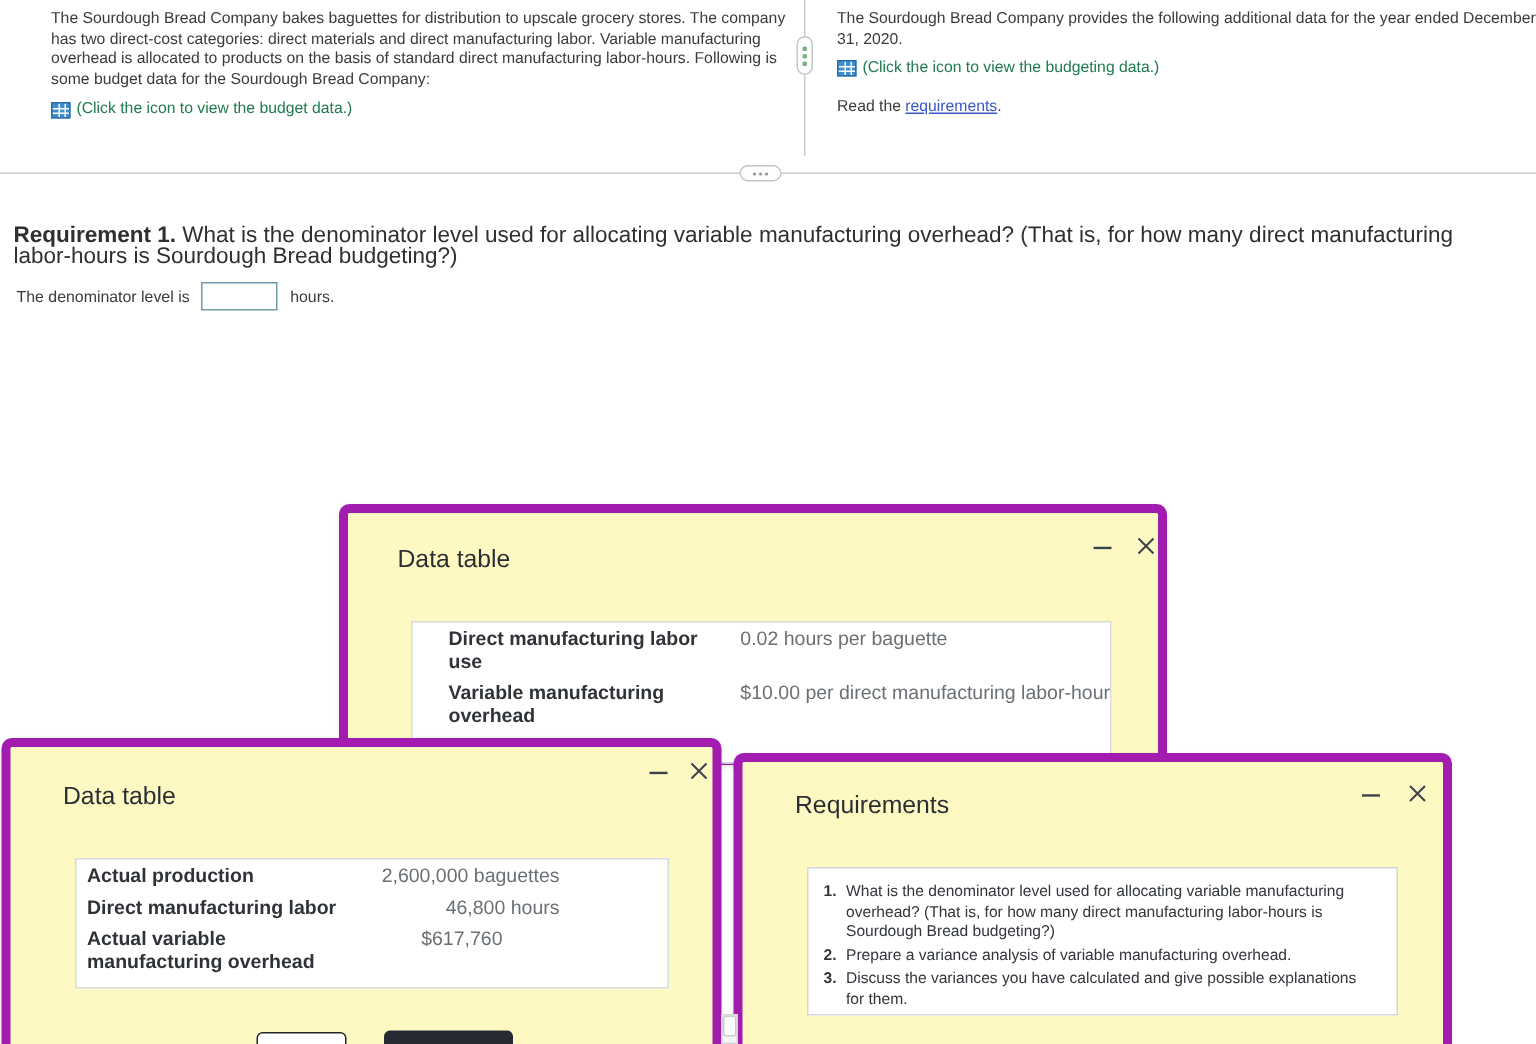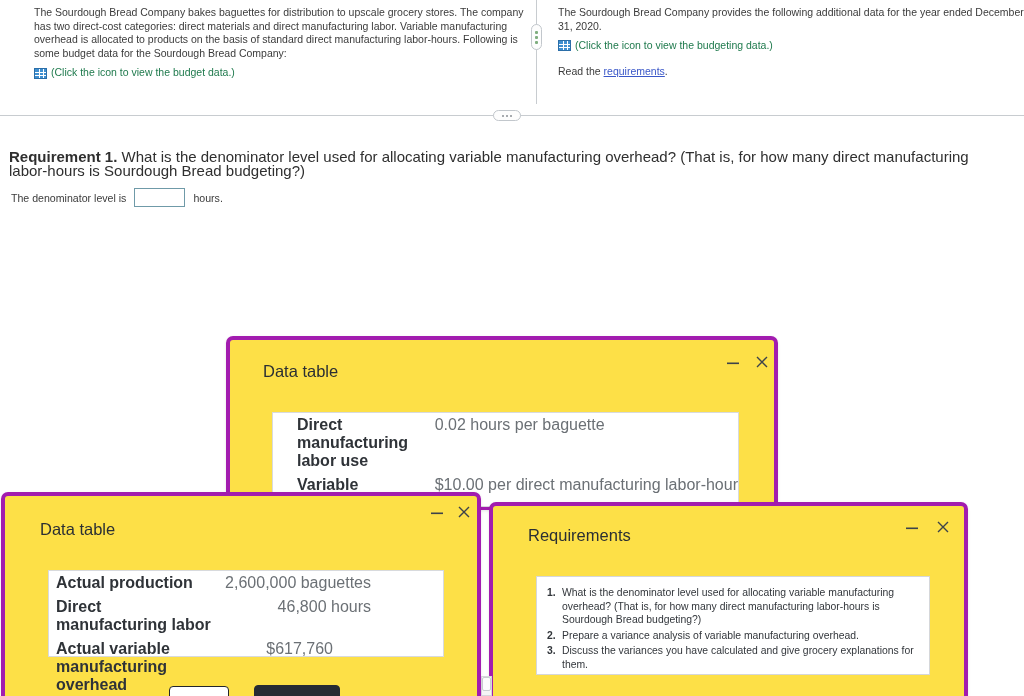--- a/index.html
+++ b/index.html
@@ -71,36 +71,36 @@
   }
   .answer-input {
     width: 51px; height: 19px; margin: 0 8px;
     border: 1px solid #6f9aa8; background: #ffffff;
     font-family: "Liberation Sans", sans-serif; font-size: 10.5px;
     padding: 0 3px; color: #222;
   }
 
   
   .dialog {
-    position: absolute; background: #fde047;
-    border: 4px solid #a21caf; border-radius: 7px;
+    position: absolute; background: #fef9c3;
+    border: 6px solid #a21caf; border-radius: 7px;
     box-shadow: 0 1px 3px rgba(0,0,0,0.10);
   }
   .dlg-title {
     position:absolute; font-size: 16.5px; color: #2b2f33; font-weight: normal;
   }
   .win-btn {
     position: absolute; width: 18px; height: 18px; cursor: pointer;
     color: #3d434a;
   }
   .win-btn svg { display:block; }
 
   .tbl-box { position: absolute; border: 1px solid #d8dadd; background:#fff; }
   .tbl { width:100%; border-collapse: collapse; }
-  .tbl td { font-size: 16px; padding: 3px 0; vertical-align: top; }
+  .tbl td { font-size: 13px; padding: 3px 0; vertical-align: top; }
   .tbl td.lbl { font-weight: bold; color: #2f3338; padding-left: 24px; }
   .tbl td.val { color: #6b7075; padding-left: 14px; white-space: nowrap; }
   .tbl td.val.num { text-align: right; padding-right: 0; }
 
   
   .rq-list { list-style:none; margin:0; padding: 9px 14px 9px 10px; }
   .rq-item { display:flex; font-size:10.4px; color:#32363b; line-height:13.6px; margin-bottom:2px; }
   .rq-num { font-weight:bold; width:15px; flex:none; }
   .rq-txt { flex: 1; }
 
@@ -209,21 +209,21 @@
         <li class="rq-item">
           <span class="rq-num">1.</span>
           <span class="rq-txt">What is the denominator level used for allocating variable manufacturing overhead? (That is, for how many direct manufacturing labor-hours is Sourdough Bread budgeting?)</span>
         </li>
         <li class="rq-item">
           <span class="rq-num">2.</span>
           <span class="rq-txt">Prepare a variance analysis of variable manufacturing overhead.</span>
         </li>
         <li class="rq-item">
           <span class="rq-num">3.</span>
-          <span class="rq-txt">Discuss the variances you have calculated and give grocery explanations for them.</span>
+          <span class="rq-txt">Discuss the variances you have calculated and give possible explanations for them.</span>
         </li>
       </ul>
     </div>
   </div>
 
   <div class="dialog" style="left:1px; top:492px; width:480px; height:236px; z-index:4;">
     <div class="dlg-title" style="left:35px; top:24px;">Data table</div>
     <div class="win-btn" style="left:423px; top:8px;">
       <svg width="18" height="18" viewBox="0 0 18 18">
           <rect x="3" y="8.5" width="12" height="1.6" fill="#3d434a"></rect>

